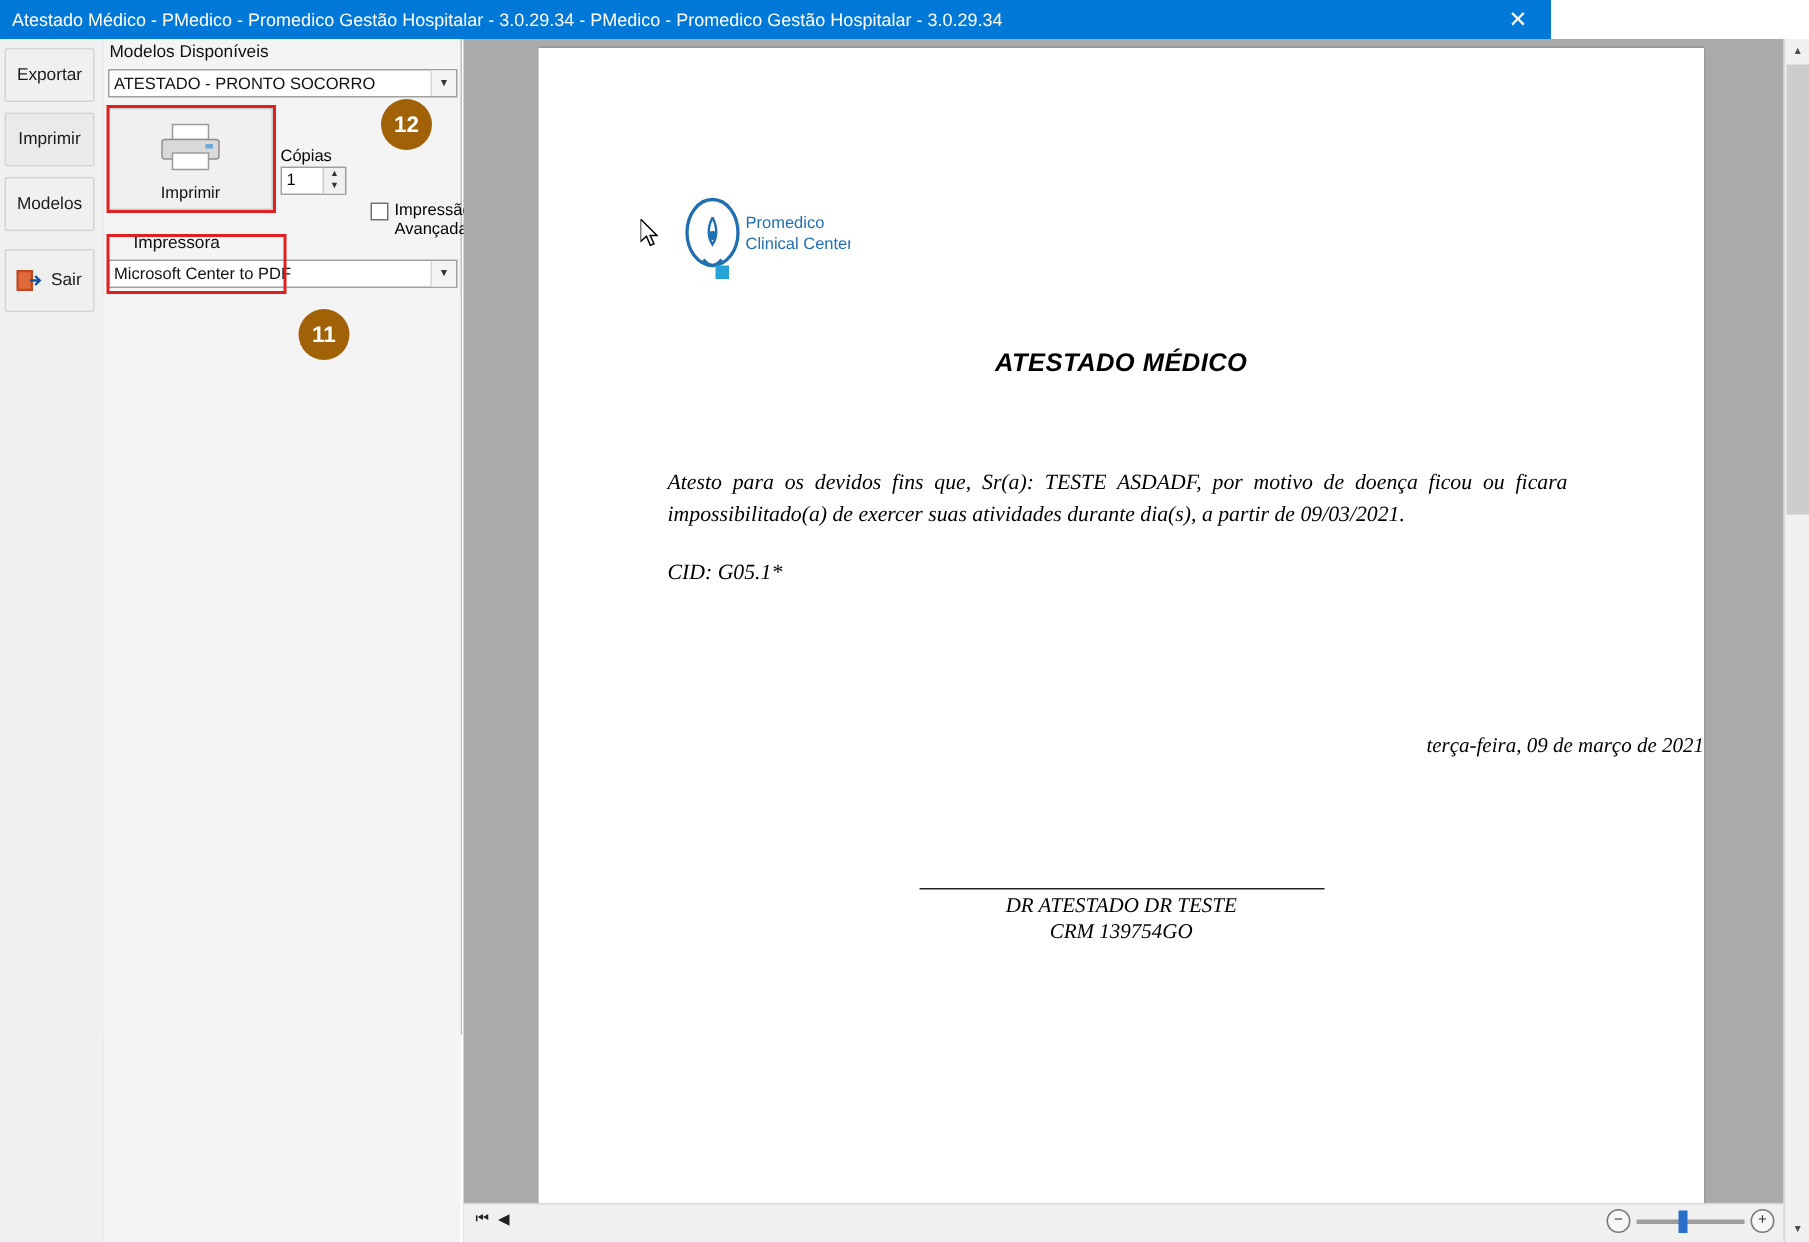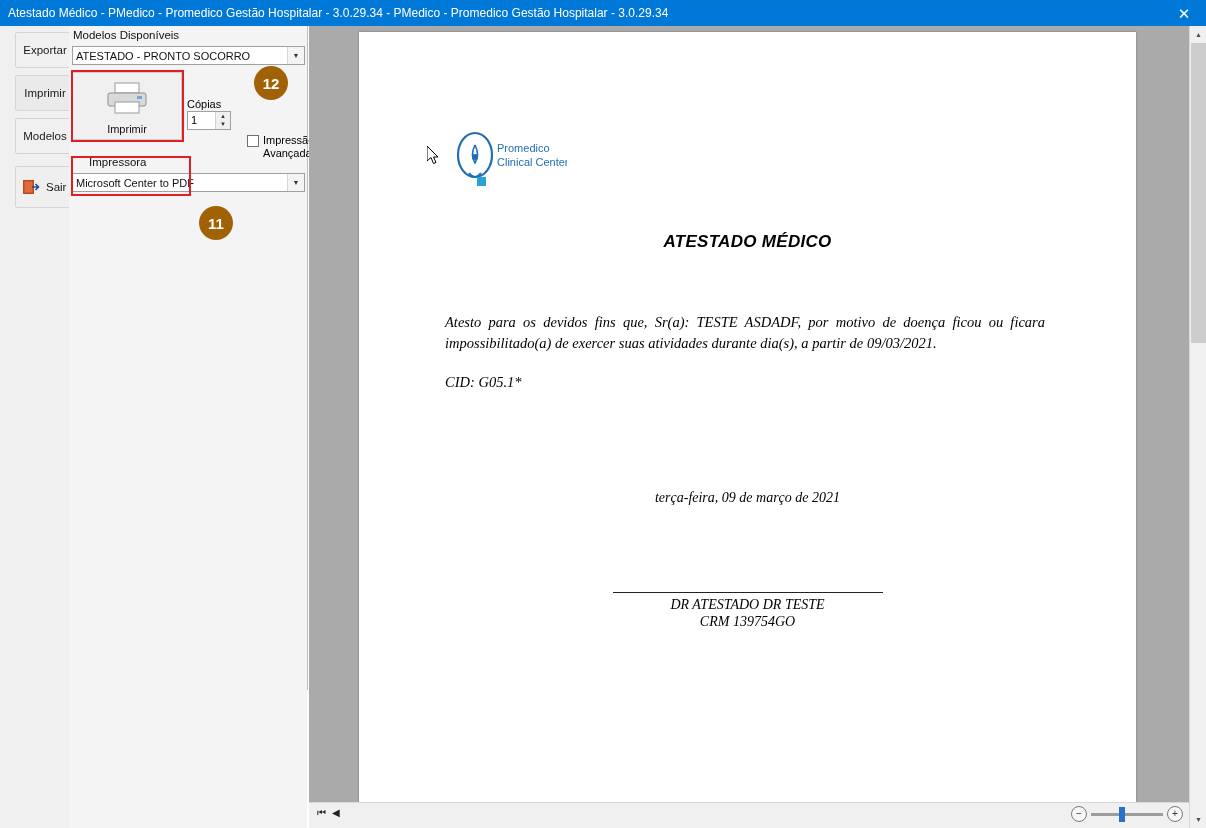--- a/index.html
+++ b/index.html
@@ -13,21 +13,21 @@
     font-family: "Liberation Sans", sans-serif;
     font-size: 12px;
     color: #000;
     overflow: hidden;
     position: relative;
   }
   
   .titlebar {
     position: absolute;
     top: 0; left: 0;
-    width: 1206px; height: 26px;
+    width: 1034px; height: 26px;
     background: #0078d7;
     color: #ffffff;
     display: flex;
     align-items: center;
   }
   .titlebar .title-text {
     font-size: 12px;
     margin-left: 8px;
     white-space: nowrap;
     overflow: hidden;
@@ -46,21 +46,21 @@
   
   .leftcol {
     position: absolute;
     top: 26px; left: 0;
     width: 69px; height: 802px;
     background: #f0f0f0;
     border-right: 1px solid #cfcfcf;
   }
   .cmd-btn {
     position: absolute;
-    left: 15px;
+    left: 3px;
     width: 60px;
     height: 36px;
     background: #f0f0f0;
     border: 1px solid #d5d5d5;
     border-radius: 2px;
     font-size: 11.5px;
     color: #1a1a1a;
     display: flex;
     align-items: center;
     justify-content: center;
@@ -259,21 +259,21 @@
   .doc-cid {
     position: absolute;
     top: 342px; left: 86px;
     font-family: "Liberation Serif", serif;
     font-style: italic;
     font-size: 14.5px;
   }
   .doc-date {
     position: absolute;
     top: 458px; left: 0; right: 0;
-    text-align: center;
+    text-align: right;
     font-family: "Liberation Serif", serif;
     font-style: italic;
     font-size: 14px;
   }
   .sig-line {
     position: absolute;
     top: 560px; left: 50%;
     transform: translateX(-50%);
     width: 270px;
     border-top: 1px solid #222;

